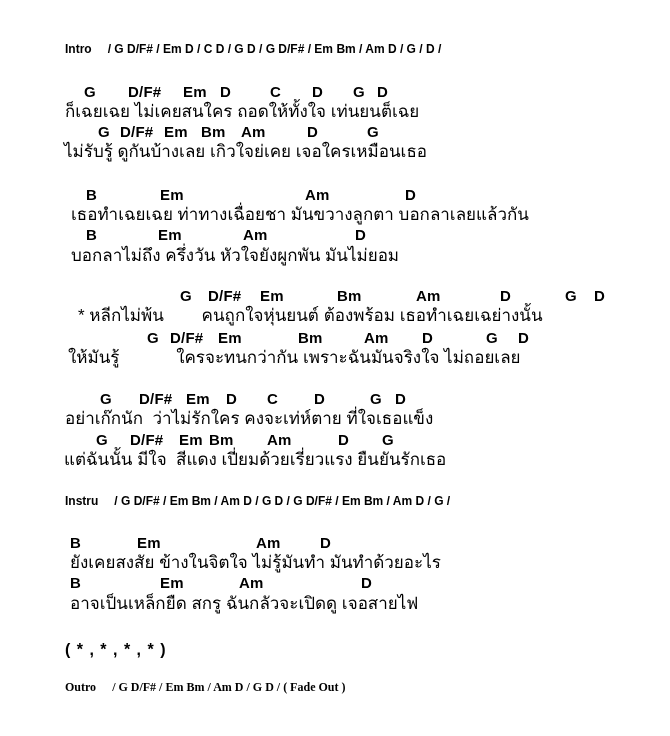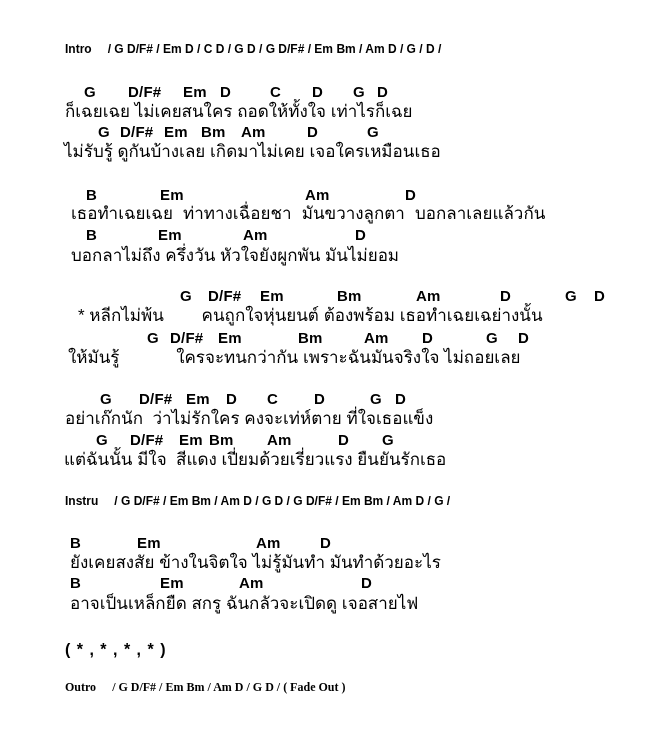--- a/index.html
+++ b/index.html
@@ -52,25 +52,25 @@
     letter-spacing: 1px;
   }
 </style>
 </head>
 <body>
 
 <div class="page">
   <div>
       <div class="line header" style="top: 42px; left: 65px;"><span class="label">Intro</span><span>/ G D/F# / Em D / C D / G D / G D/F# / Em Bm / Am D / G / D /</span></div>
       <div class="line chords" style="top: 83px;"><span class="chord" style="left: 84px;">G</span><span class="chord" style="left: 128px;">D/F#</span><span class="chord" style="left: 183px;">Em</span><span class="chord" style="left: 220px;">D</span><span class="chord" style="left: 270px;">C</span><span class="chord" style="left: 312px;">D</span><span class="chord" style="left: 353px;">G</span><span class="chord" style="left: 377px;">D</span></div>
-      <div class="line lyric" style="top: 102px; left: 65px;">ก็เฉยเฉย ไม่เคยสนใคร ถอดให้ทั้งใจ เท่าไรก็เฉย</div>
+      <div class="line lyric" style="top: 102px; left: 65px;">ก็เฉยเฉย ไม่เคยสนใคร ถอดให้ทั้งใจ เท่นยนต็เฉย</div>
       <div class="line chords" style="top: 123px;"><span class="chord" style="left: 98px;">G</span><span class="chord" style="left: 120px;">D/F#</span><span class="chord" style="left: 164px;">Em</span><span class="chord" style="left: 201px;">Bm</span><span class="chord" style="left: 241px;">Am</span><span class="chord" style="left: 307px;">D</span><span class="chord" style="left: 367px;">G</span></div>
-      <div class="line lyric" style="top: 142px; left: 64px;">ไม่รับรู้ ดูกันบ้างเลย เกิดมาไม่เคย เจอใครเหมือนเธอ</div>
+      <div class="line lyric" style="top: 142px; left: 64px;">ไม่รับรู้ ดูกันบ้างเลย เกิวใจย่เคย เจอใครเหมือนเธอ</div>
       <div class="line chords" style="top: 186px;"><span class="chord" style="left: 86px;">B</span><span class="chord" style="left: 160px;">Em</span><span class="chord" style="left: 305px;">Am</span><span class="chord" style="left: 405px;">D</span></div>
-      <div class="line lyric" style="top: 205px; left: 71px; font-family: Liberation Mono, monospace;">เธอทำเฉยเฉย ท่าทางเฉื่อยชา มันขวางลูกตา บอกลาเลยแล้วกัน</div>
+      <div class="line lyric" style="top: 205px; left: 71px;">เธอทำเฉยเฉย ท่าทางเฉื่อยชา มันขวางลูกตา บอกลาเลยแล้วกัน</div>
       <div class="line chords" style="top: 226px;"><span class="chord" style="left: 86px;">B</span><span class="chord" style="left: 158px;">Em</span><span class="chord" style="left: 243px;">Am</span><span class="chord" style="left: 355px;">D</span></div>
       <div class="line lyric" style="top: 246px; left: 71px;">บอกลาไม่ถึง ครึ่งวัน หัวใจยังผูกพัน มันไม่ยอม</div>
       <div class="line chords" style="top: 287px;"><span class="chord" style="left: 180px;">G</span><span class="chord" style="left: 208px;">D/F#</span><span class="chord" style="left: 260px;">Em</span><span class="chord" style="left: 337px;">Bm</span><span class="chord" style="left: 416px;">Am</span><span class="chord" style="left: 500px;">D</span><span class="chord" style="left: 565px;">G</span><span class="chord" style="left: 594px;">D</span></div>
       <div class="line lyric" style="top: 306px; left: 78px;">* หลีกไม่พ้น        คนถูกใจหุ่นยนต์ ต้องพร้อม เธอทำเฉยเฉย่างนั้น</div>
       <div class="line chords" style="top: 329px;"><span class="chord" style="left: 147px;">G</span><span class="chord" style="left: 170px;">D/F#</span><span class="chord" style="left: 218px;">Em</span><span class="chord" style="left: 298px;">Bm</span><span class="chord" style="left: 364px;">Am</span><span class="chord" style="left: 422px;">D</span><span class="chord" style="left: 486px;">G</span><span class="chord" style="left: 518px;">D</span></div>
       <div class="line lyric" style="top: 348px; left: 68px;">ให้มันรู้            ใครจะทนกว่ากัน เพราะฉันมันจริงใจ ไม่ถอยเลย</div>
       <div class="line chords" style="top: 390px;"><span class="chord" style="left: 100px;">G</span><span class="chord" style="left: 139px;">D/F#</span><span class="chord" style="left: 186px;">Em</span><span class="chord" style="left: 226px;">D</span><span class="chord" style="left: 267px;">C</span><span class="chord" style="left: 314px;">D</span><span class="chord" style="left: 370px;">G</span><span class="chord" style="left: 395px;">D</span></div>
       <div class="line lyric" style="top: 409px; left: 65px;">อย่าเก๊กนัก  ว่าไม่รักใคร คงจะเท่ห์ตาย ที่ใจเธอแข็ง</div>
       <div class="line chords" style="top: 431px;"><span class="chord" style="left: 96px;">G</span><span class="chord" style="left: 130px;">D/F#</span><span class="chord" style="left: 179px;">Em</span><span class="chord" style="left: 209px;">Bm</span><span class="chord" style="left: 267px;">Am</span><span class="chord" style="left: 338px;">D</span><span class="chord" style="left: 382px;">G</span></div>
       <div class="line lyric" style="top: 450px; left: 64px; text-align: center;">แต่ฉันนั้น มีใจ  สีแดง เปี่ยมด้วยเรี่ยวแรง ยืนยันรักเธอ</div>

